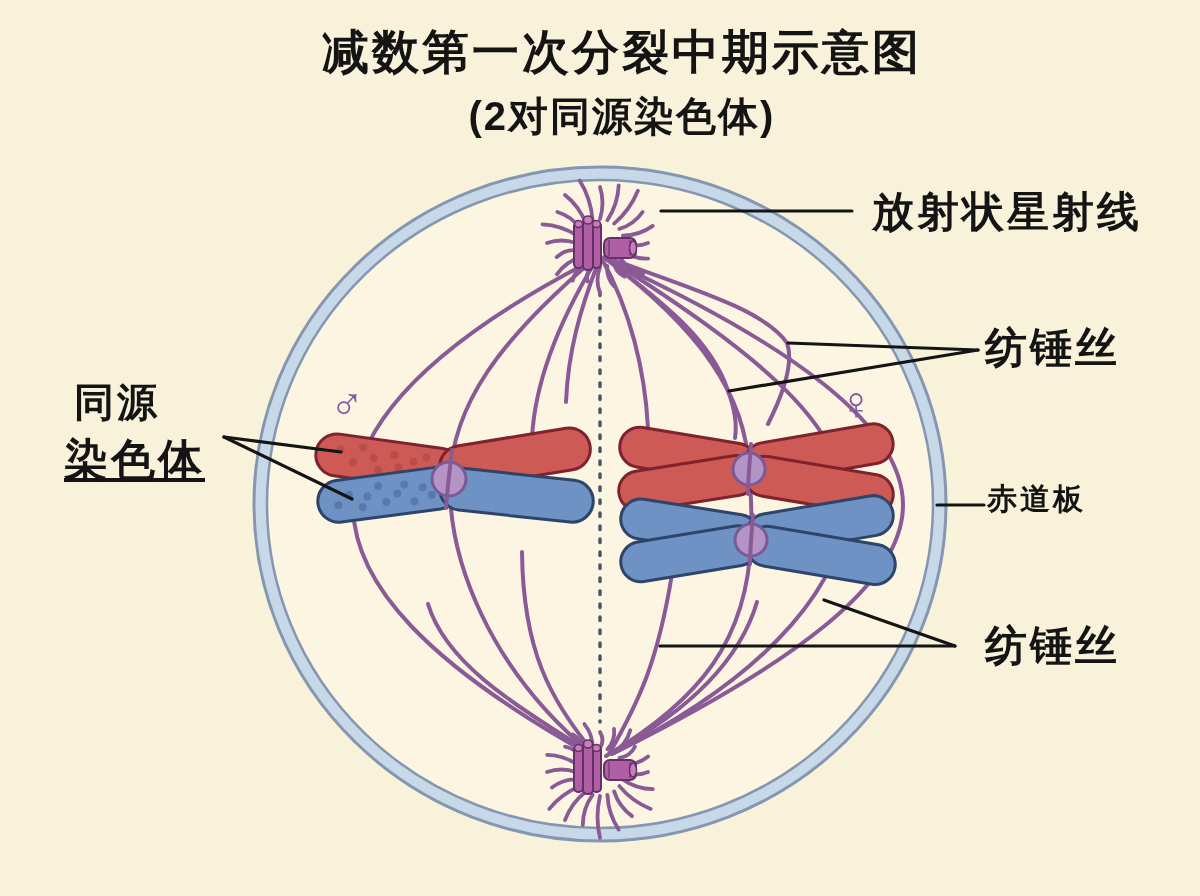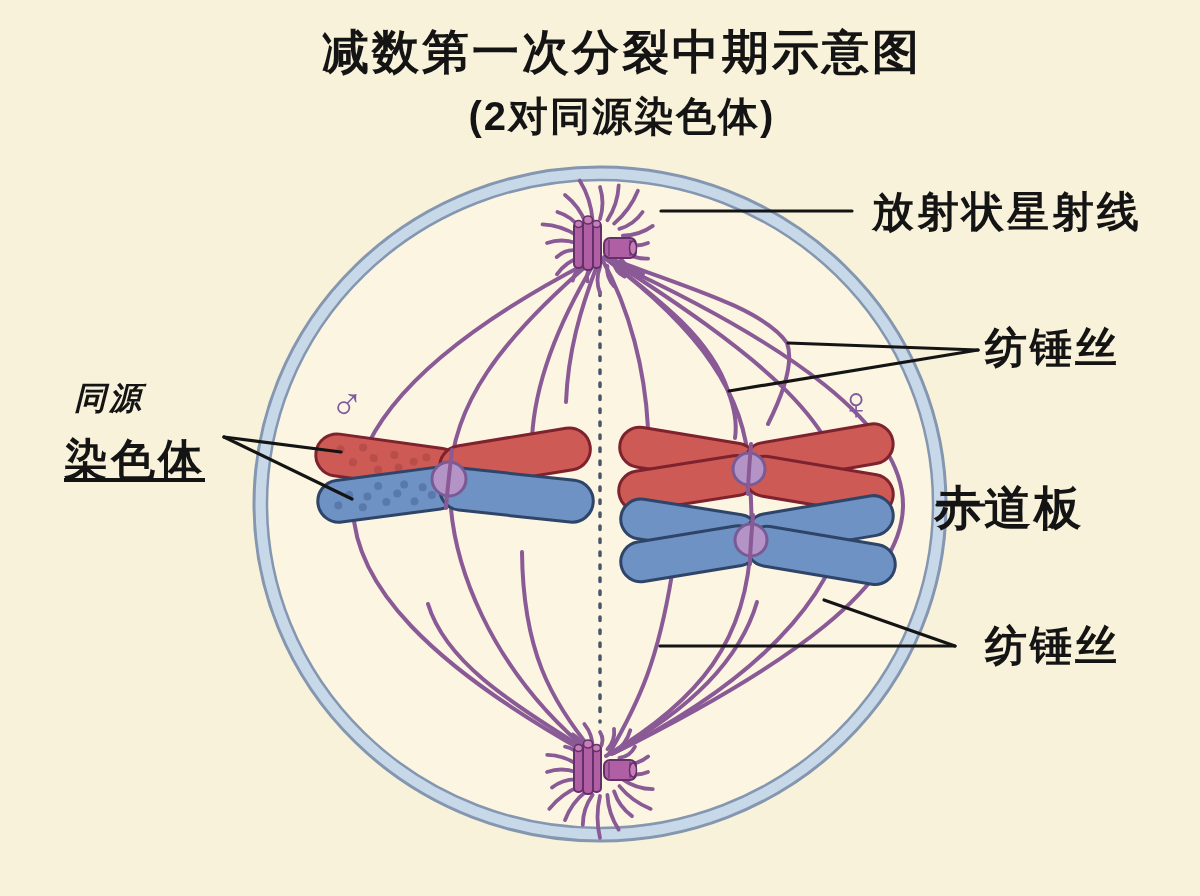--- a/index.html
+++ b/index.html
@@ -27,23 +27,23 @@
   .leader{stroke:var(--leader-line,#141414);stroke-width:3.2;fill:none;stroke-linecap:round;}
   .symbol{fill:var(--symbol-color,#7d5b9e);font-size:46px;font-weight:bold;text-anchor:middle;}
   .lbl{position:absolute;color:var(--label-text,#141414);font-weight:900;
     letter-spacing:3px;line-height:1;white-space:nowrap;}
   .title-line{position:absolute;left:0;width:1200px;text-align:center;
     color:var(--label-text,#141414);font-weight:900;line-height:1;padding-left:22px;}
   #title1{top:28px;font-size:47px;letter-spacing:3px;}
   #title2{top:96px;font-size:40px;letter-spacing:2px;}
   #lbl-aster{left:872px;top:191px;font-size:42px;}
   #lbl-spindle-top{left:985px;top:327px;font-size:42px;}
-  #lbl-equator{left:934px;top:484px;font-size:47px;}
+  #lbl-equator{left:987px;top:484px;font-size:30px;}
   #lbl-spindle-bottom{left:985px;top:625px;font-size:42px;}
-  #lbl-homolog1{left:74px;top:382px;font-size:32px;font-style:italic;}
+  #lbl-homolog1{left:74px;top:382px;font-size:40px;}
   #lbl-homolog2{left:64px;top:438px;font-size:44px;text-decoration:underline;}
 </style>
 </head>
 <body>
 
 <div id="stage">
   <svg width="1200" height="896" viewBox="0 0 1200 896">
 
     <g>
       <ellipse class="membrane-outer" cx="600" cy="504" rx="346" ry="337"></ellipse>

